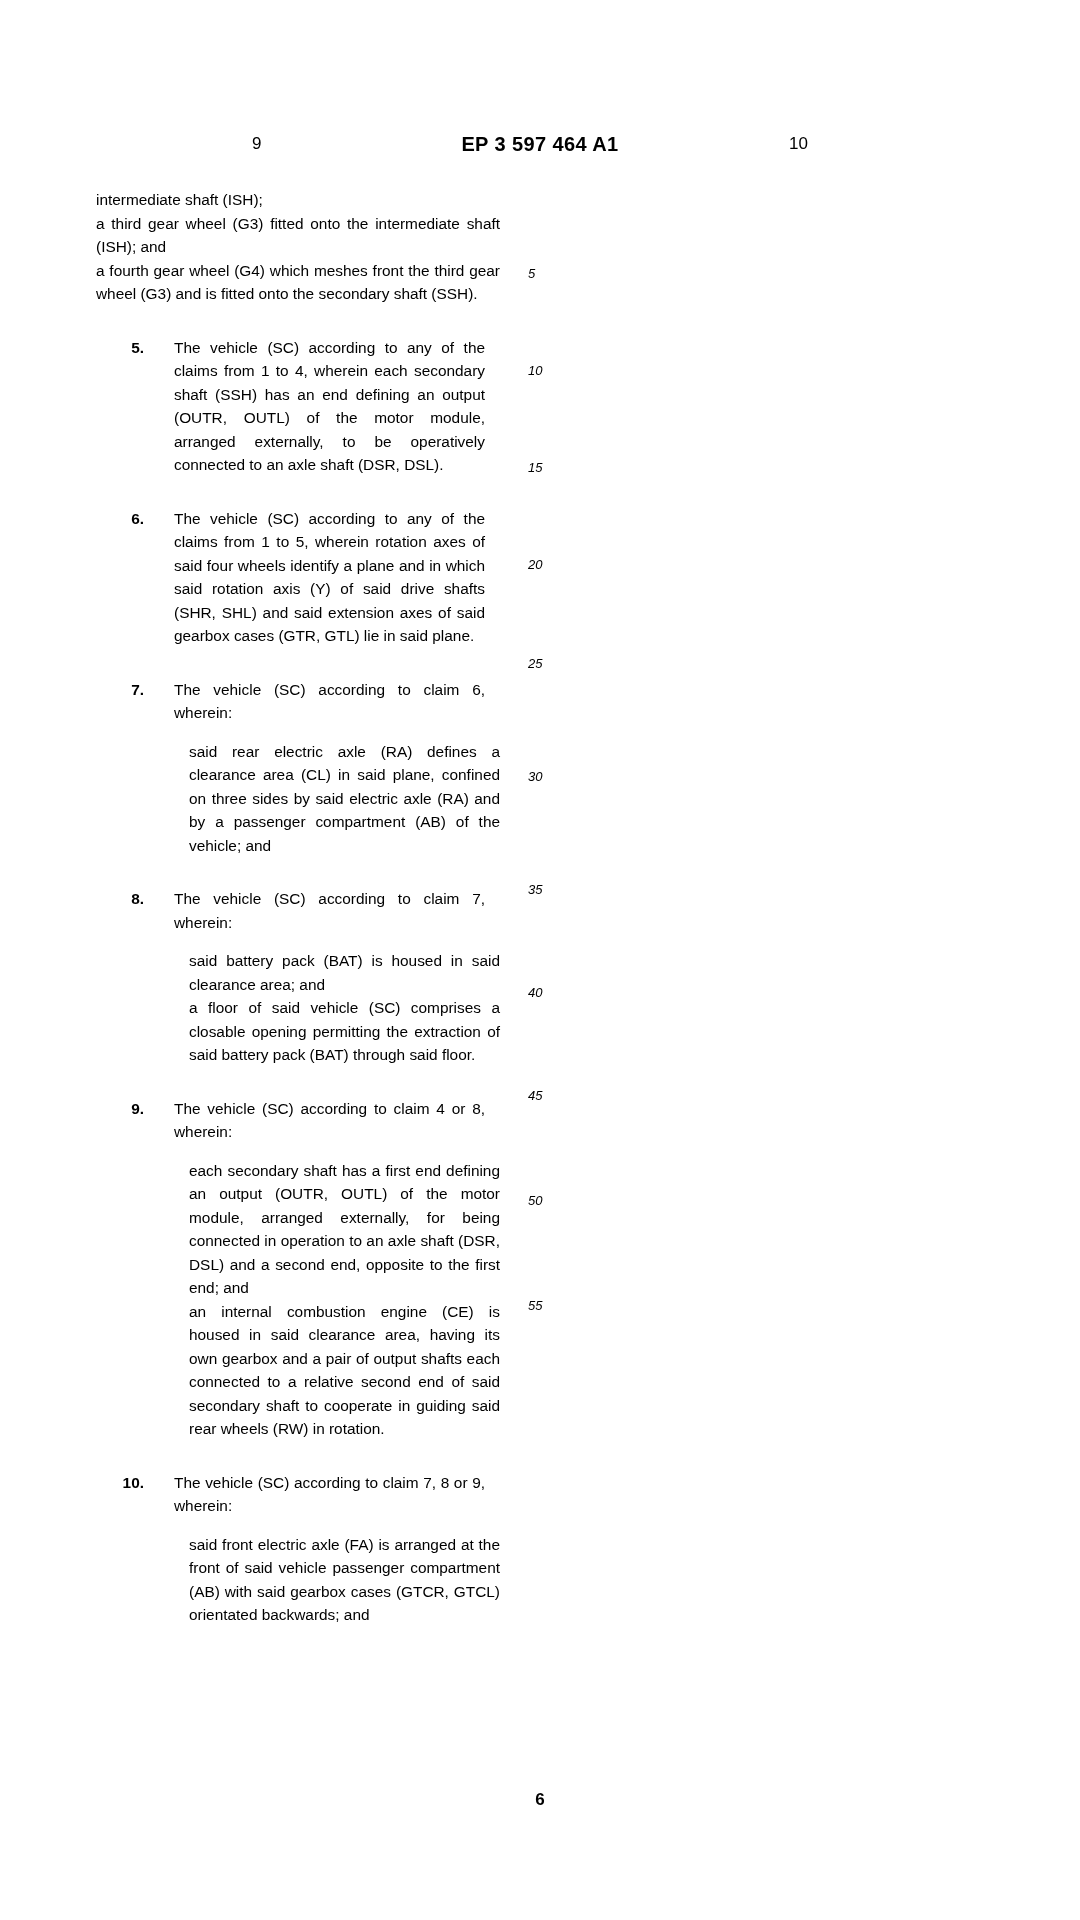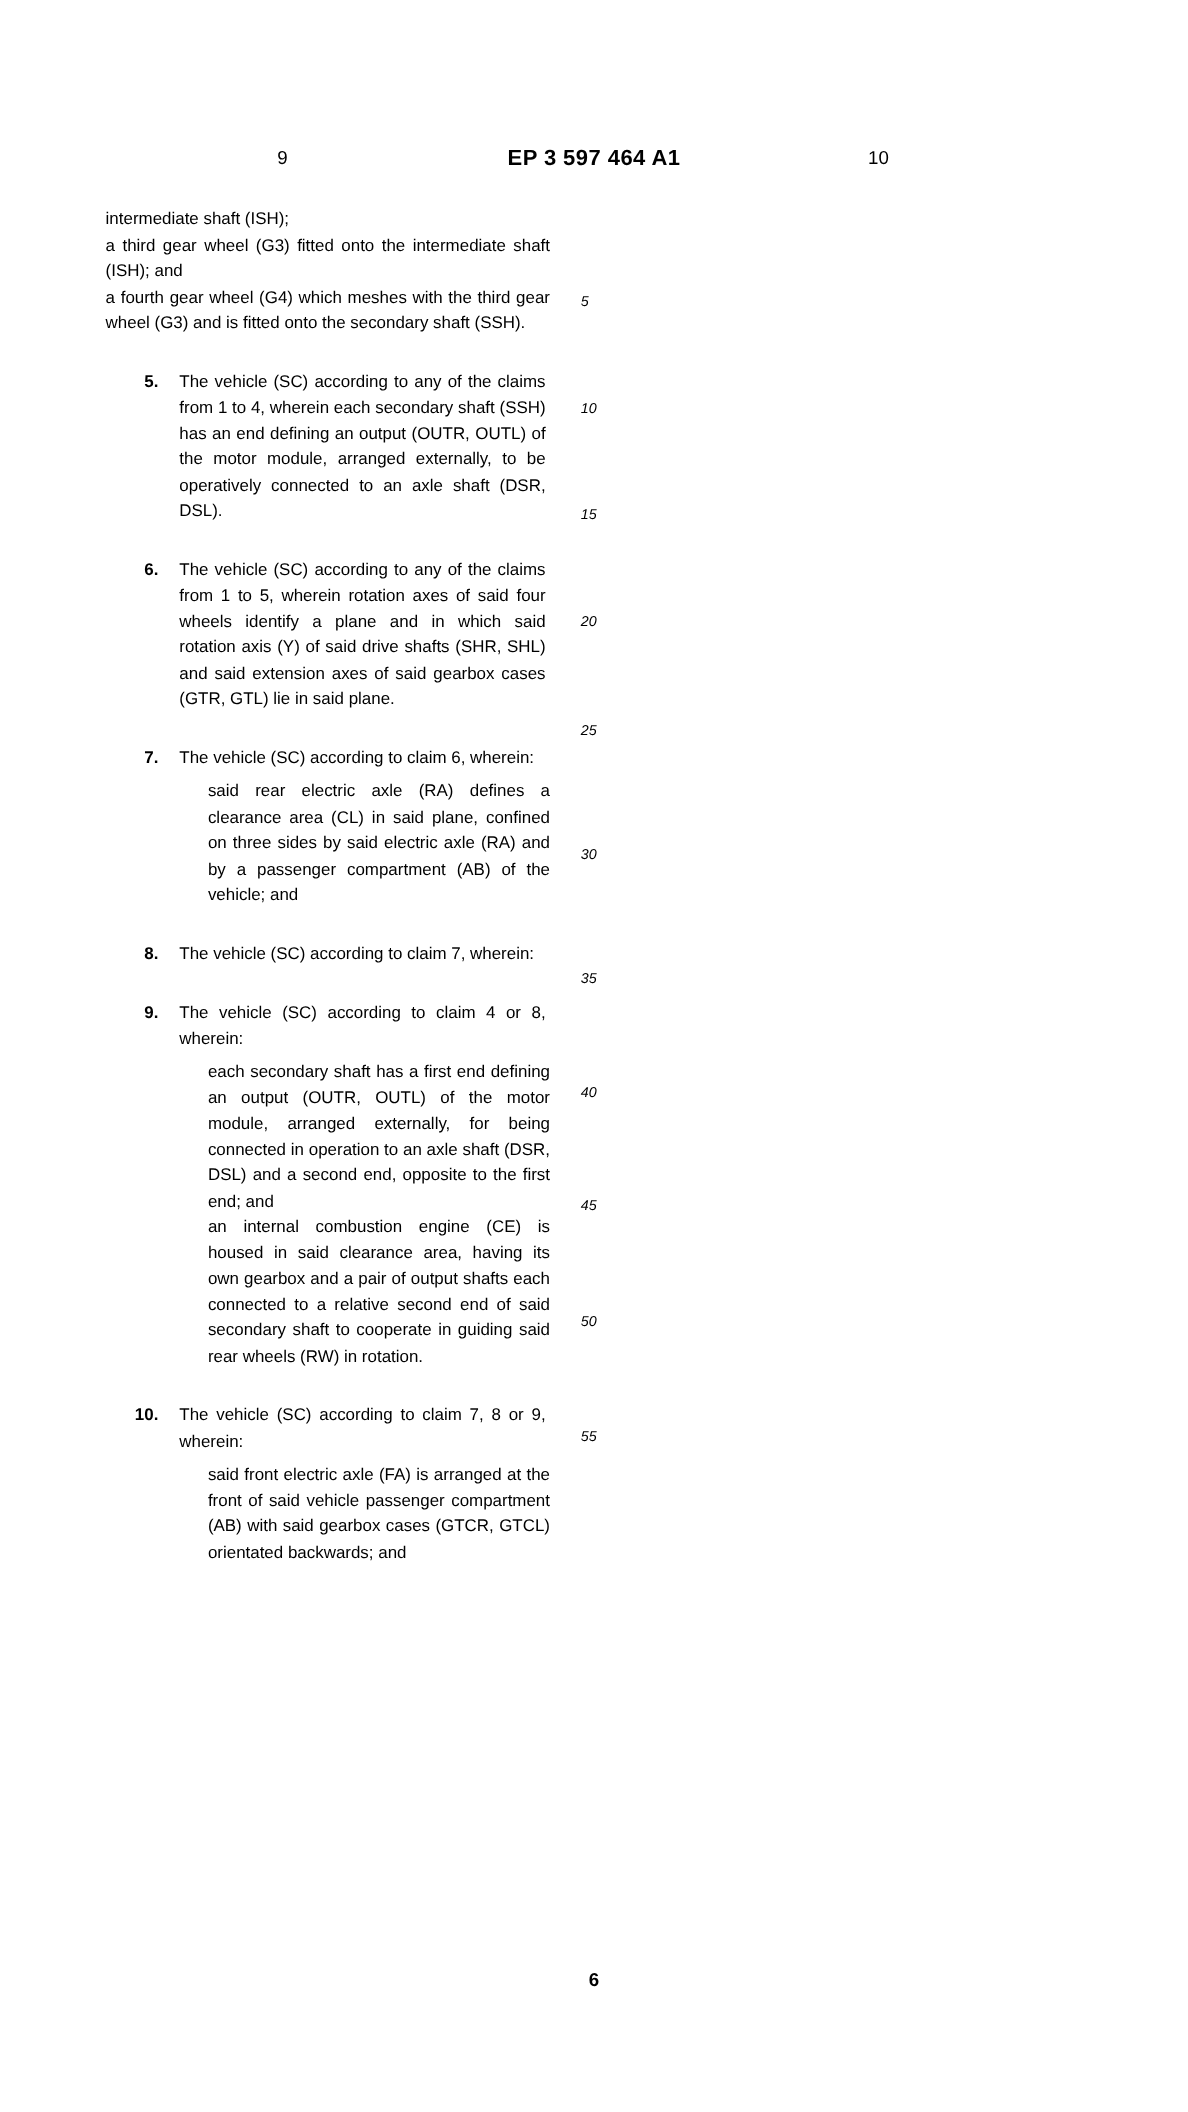--- a/index.html
+++ b/index.html
@@ -77,21 +77,21 @@
   .claim .num {
     position: absolute;
     left: 0;
     top: 0;
     width: 48px;
     text-align: right;
     font-weight: bold;
     font-size: 15.4px;
   }
   .claim .body p {
-    margin: 4px;
+    margin: 15px;
     text-align: justify;
   }
   .plain {
     padding-left: 0;
     margin-bottom: 22px;
   }
   .plain p { margin: 0; text-align: justify; }
   .sub {
     padding-left: 30px;
     margin-top: 7px;
@@ -152,21 +152,21 @@
     <span style="top:900px">45</span>
     <span style="top:1005px">50</span>
     <span style="top:1110px">55</span>
   </div>
 
   <div class="col col-left">
 
     <div class="plain">
       <p>intermediate shaft (ISH);</p>
       <p>a third gear wheel (G3) fitted onto the intermediate shaft (ISH); and</p>
-      <p>a fourth gear wheel (G4) which meshes with the third gear wheel (G3) and is fitted onto the secondary shaft (SSH).</p>
+      <p>a fourth gear wheel (G4) which meshes front the third gear wheel (G3) and is fitted onto the secondary shaft (SSH).</p>
     </div>
 
     <div class="claim" style="margin-top:30px">
       <div class="num">5.</div>
       <div class="body">
         <p>The vehicle (SC) according to any of the claims from 1 to 4, wherein each secondary shaft (SSH) has an end defining an output (OUTR, OUTL) of the motor module, arranged externally, to be operatively connected to an axle shaft (DSR, DSL).</p>
       </div>
     </div>
 
     <div class="claim" style="margin-top:30px">
@@ -185,20 +185,24 @@
     <div class="sub" style="margin-left:63px">
       <p>said rear electric axle (RA) defines a clearance area (CL) in said plane, confined on three sides by said electric axle (RA) and by a passenger compartment (AB) of the vehicle; and</p>
     </div>
 
     <div class="claim" style="margin-top:30px;margin-bottom:0">
       <div class="num">8.</div>
       <div class="body">
         <p>The vehicle (SC) according to claim 7, wherein:</p>
       </div>
     </div>
+    <div class="sub" style="margin-left:63px">
+      <p>said battery pack (BAT) is housed in said clearance area; and</p>
+      <p>a floor of said vehicle (SC) comprises a closable opening permitting the extraction of said battery pack (BAT) through said floor.</p>
+    </div>
 
     <div class="claim" style="margin-top:30px;margin-bottom:0">
       <div class="num">9.</div>
       <div class="body">
         <p>The vehicle (SC) according to claim 4 or 8, wherein:</p>
       </div>
     </div>
     <div class="sub" style="margin-left:63px">
       <p>each secondary shaft has a first end defining an output (OUTR, OUTL) of the motor module, arranged externally, for being connected in operation to an axle shaft (DSR, DSL) and a second end, opposite to the first end; and</p>
       <p>an internal combustion engine (CE) is housed in said clearance area, having its own gearbox and a pair of output shafts each connected to a relative second end of said secondary shaft to cooperate in guiding said rear wheels (RW) in rotation.</p>

